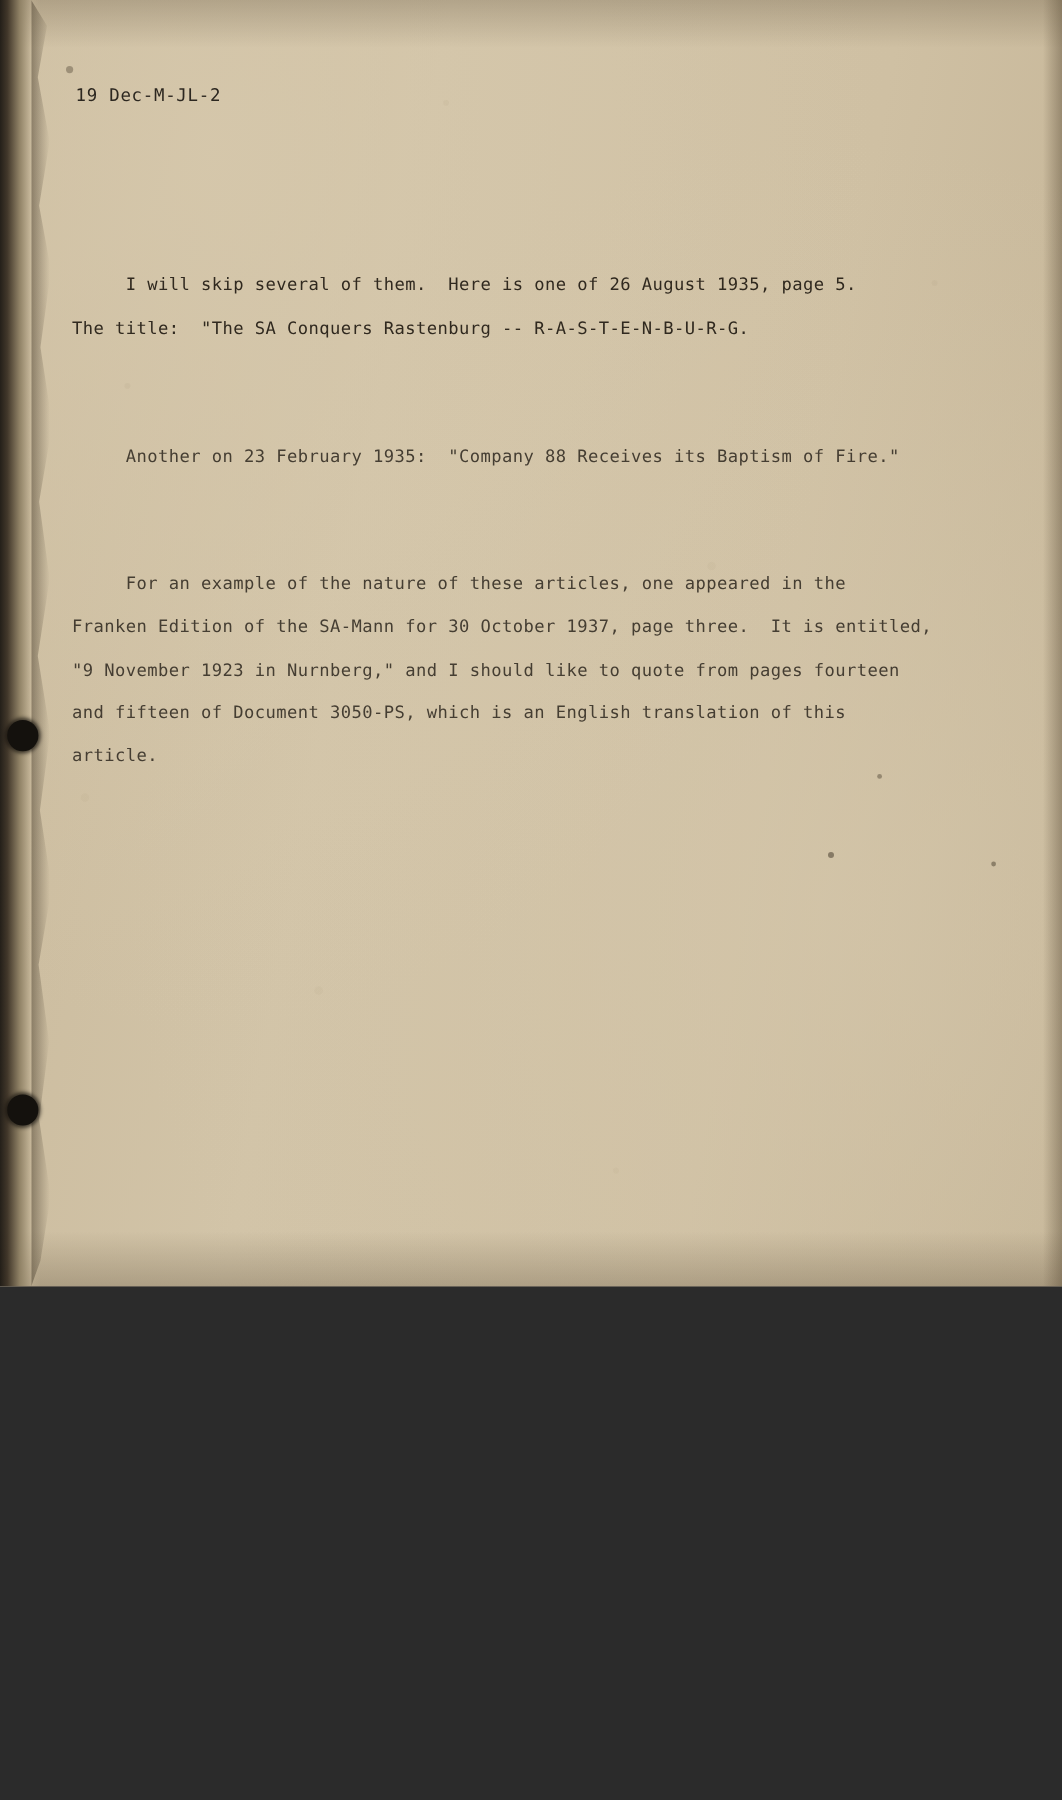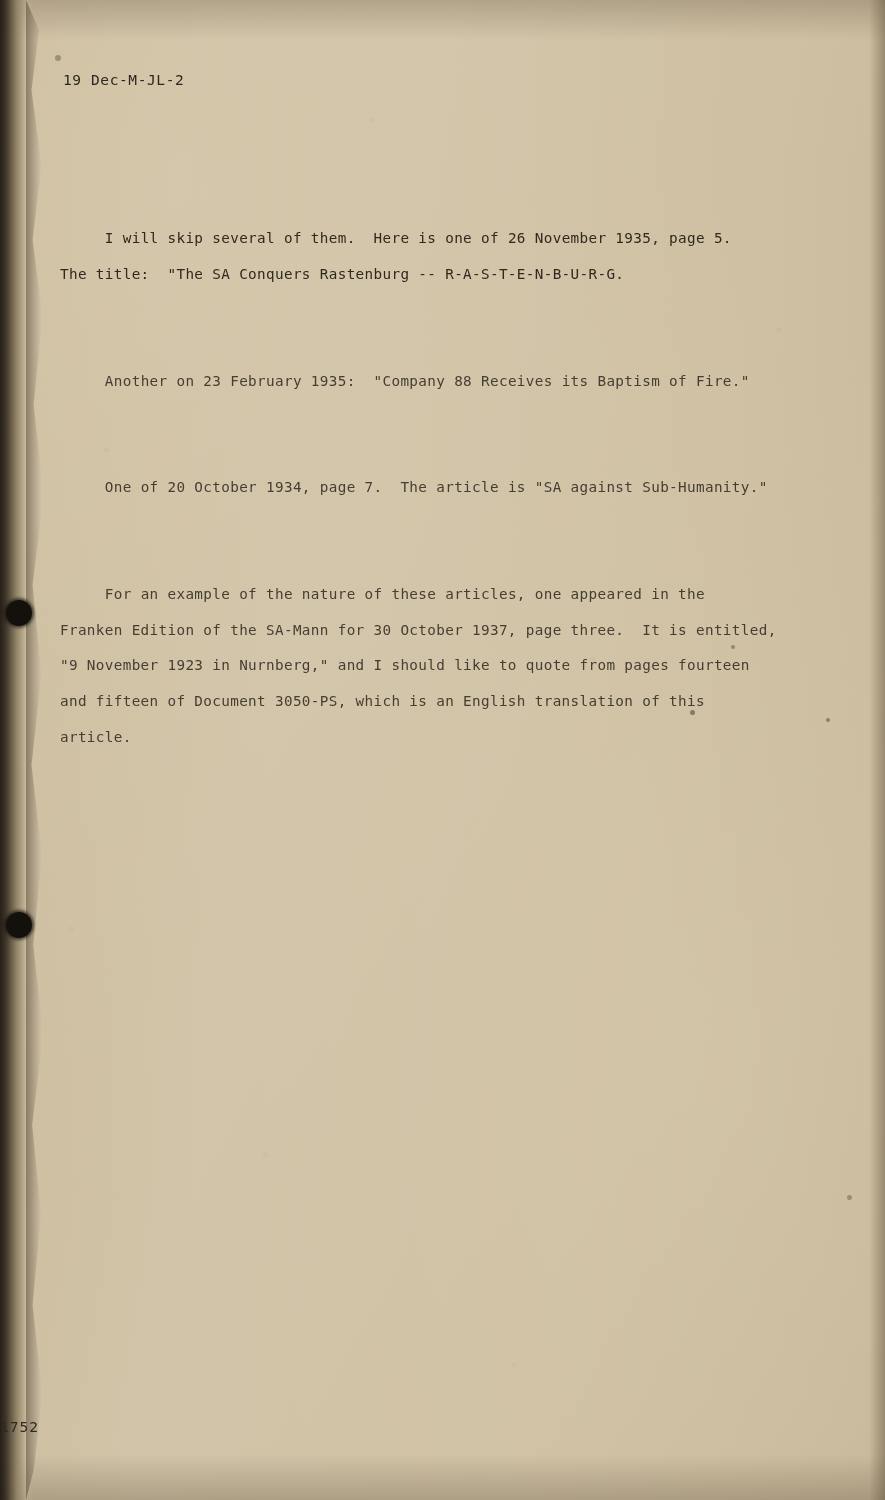--- a/index.html
+++ b/index.html
@@ -6,21 +6,21 @@
     margin: 0;
     padding: 0;
     background: #2b2b2b;
   }
   body {
     font-family: "DejaVu Sans Mono", monospace;
   }
   .page {
     position: relative;
     width: 885px;
-    height: 1500px;
+    height: 1072px;
     overflow: hidden;
     background: #cdbfa3;
     background-image:
       radial-gradient(ellipse at 20% 12%, rgba(214,200,172,0.85) 0%, rgba(205,191,163,0) 55%),
       radial-gradient(ellipse at 78% 70%, rgba(212,198,170,0.7) 0%, rgba(205,191,163,0) 60%),
       linear-gradient(100deg, #c9b99b 0%, #d2c4a8 35%, #cfc0a3 70%, #c4b496 100%);
   }
   
   .grain {
     position: absolute;
@@ -144,24 +144,23 @@
 
   <div class="smudge s1"></div>
   <div class="smudge s2"></div>
   <div class="smudge s3"></div>
   <div class="smudge s4"></div>
   <div class="smudge s5"></div>
 
   <div class="doc-id">19 Dec-M-JL-2</div>
 
   <div class="body-text">
-    <p class="ink-1">     I will skip several of them.  Here is one of 26 November 1935, page 5.
+    <p class="ink-1">     I will skip several of them.  Here is one of 26 August 1935, page 5.
 The title:  "The SA Conquers Rastenburg -- R-A-S-T-E-N-B-U-R-G.</p>
     <p class="ink-2">     Another on 23 February 1935:  "Company 88 Receives its Baptism of Fire."</p>
-    <p class="ink-2">     One of 20 October 1934, page 7.  The article is "SA against Sub-Humanity."</p>
     <p class="ink-2">     For an example of the nature of these articles, one appeared in the
 Franken Edition of the SA-Mann for 30 October 1937, page three.  It is entitled,
 "9 November 1923 in Nurnberg," and I should like to quote from pages fourteen
 and fifteen of Document 3050-PS, which is an English translation of this
 article.</p>
     
     
   </div>
 
   <div class="page-number">1752</div>

